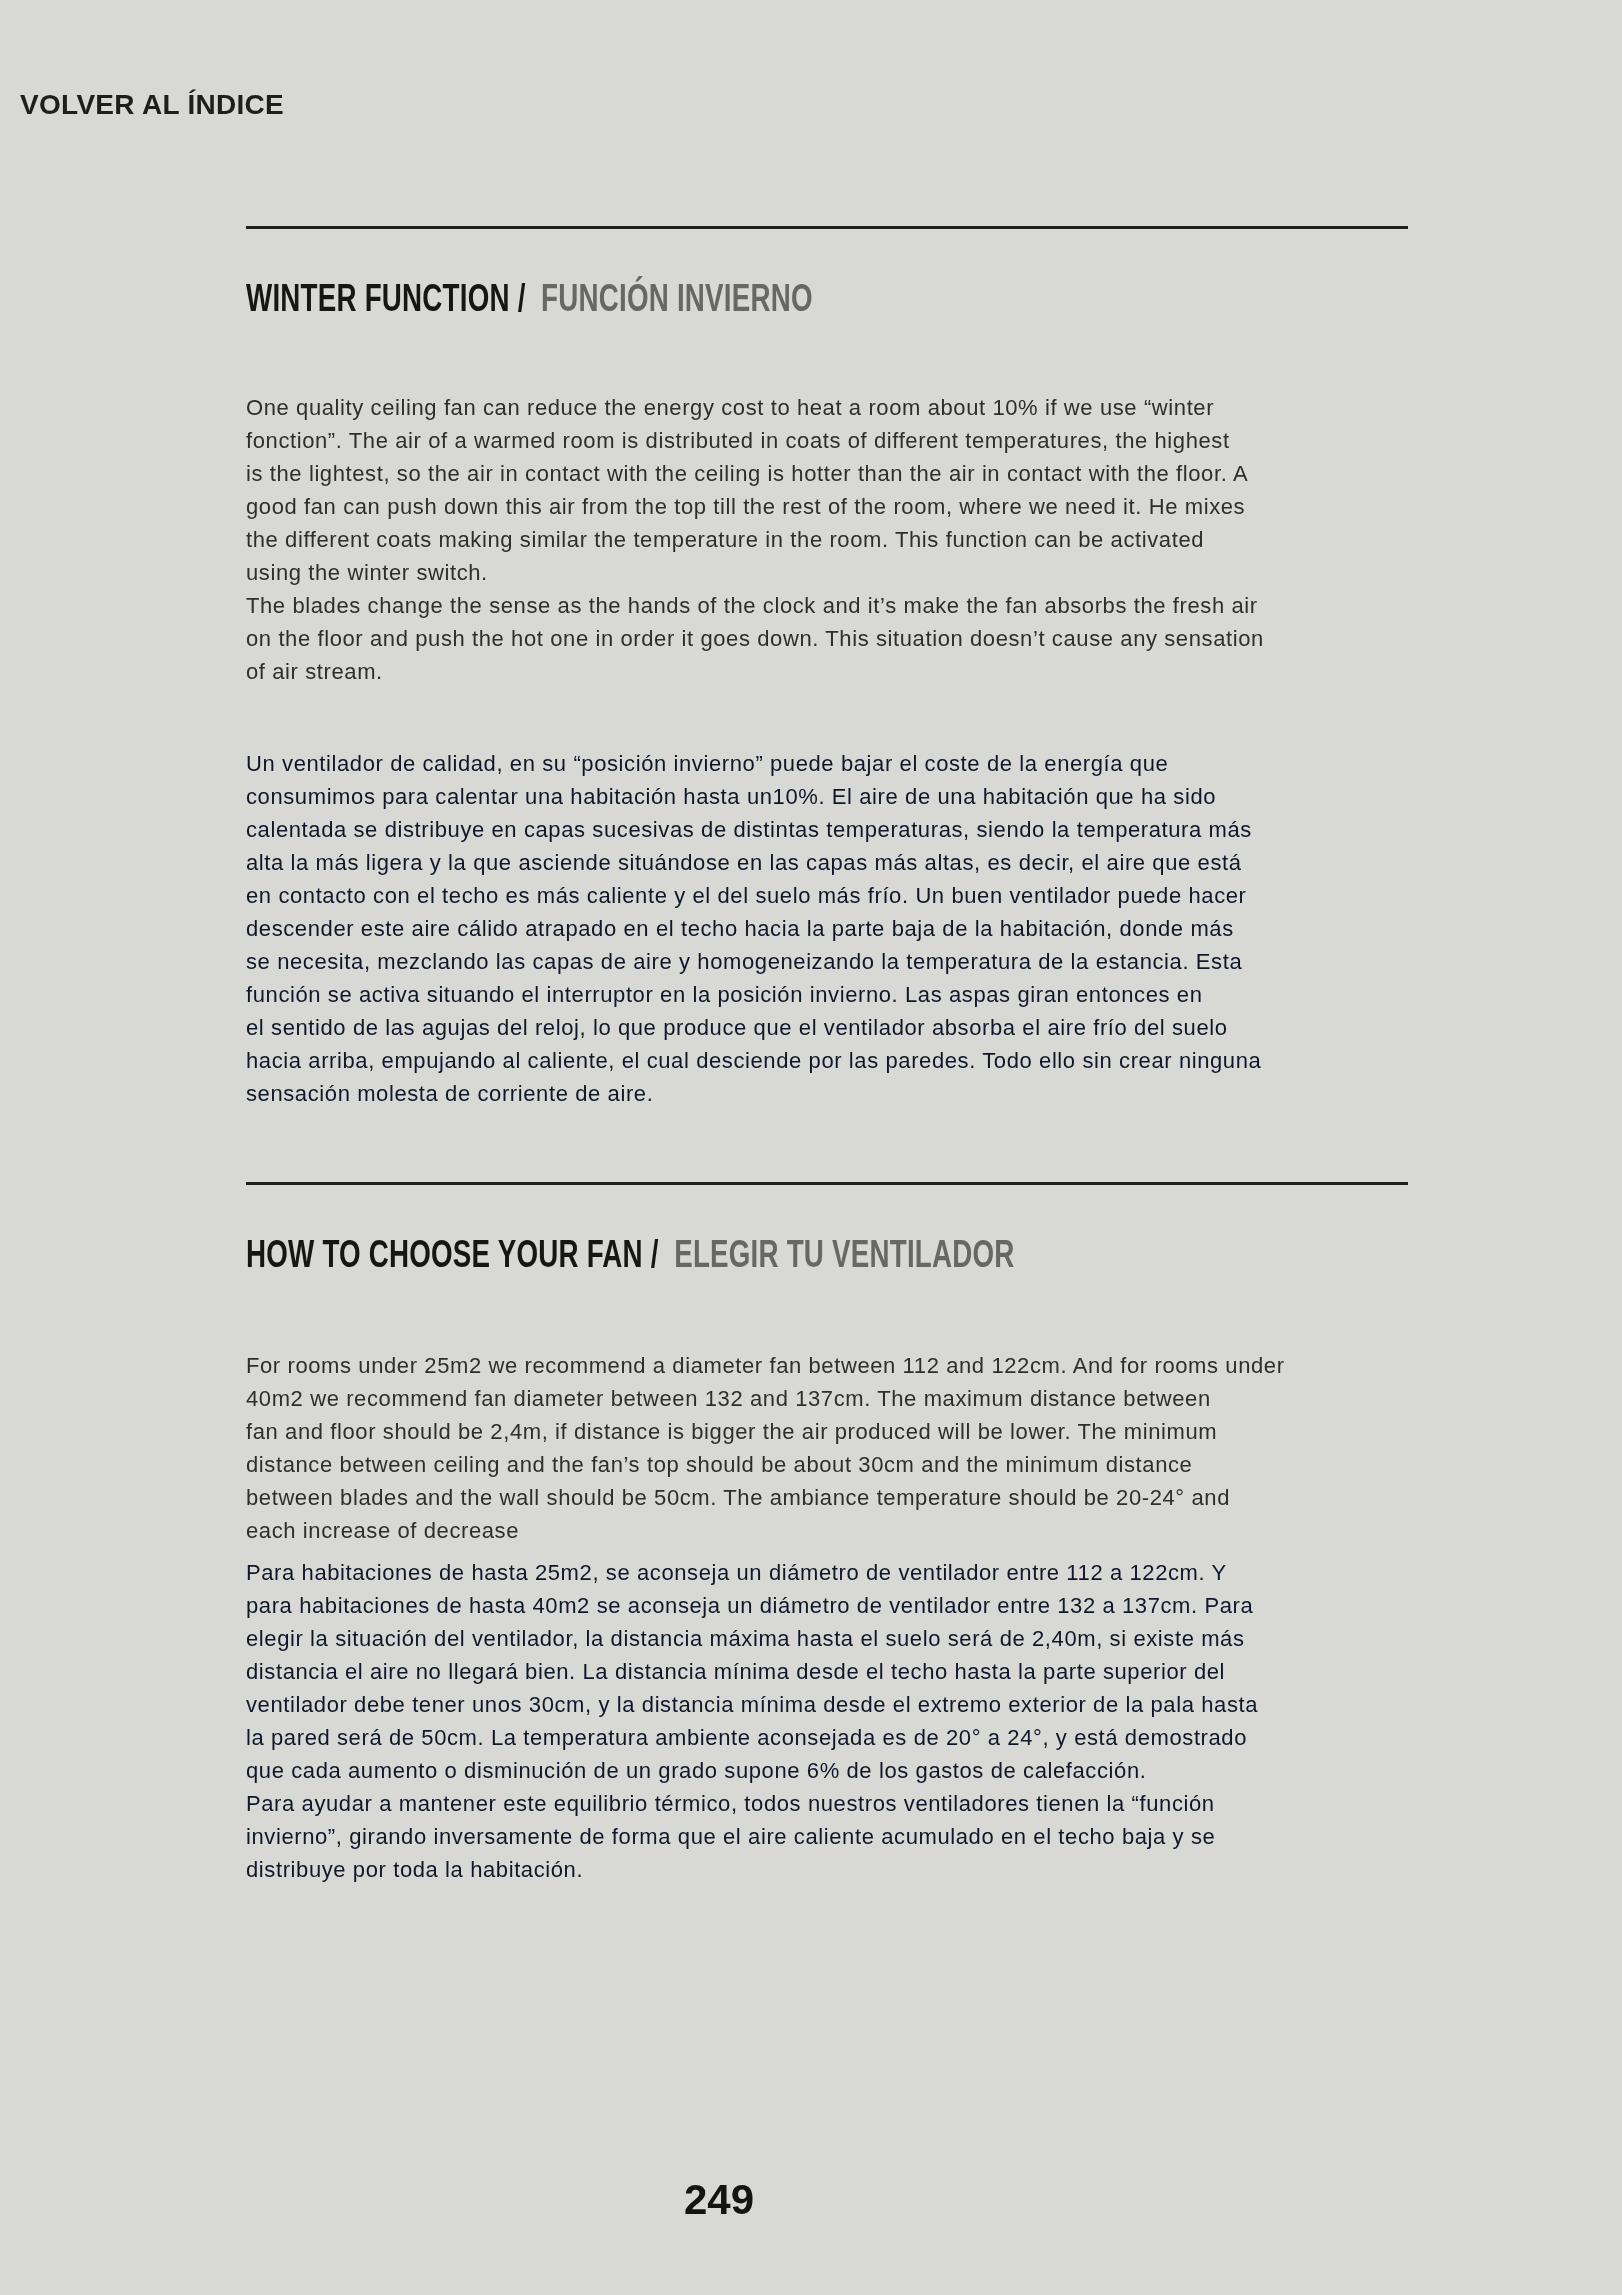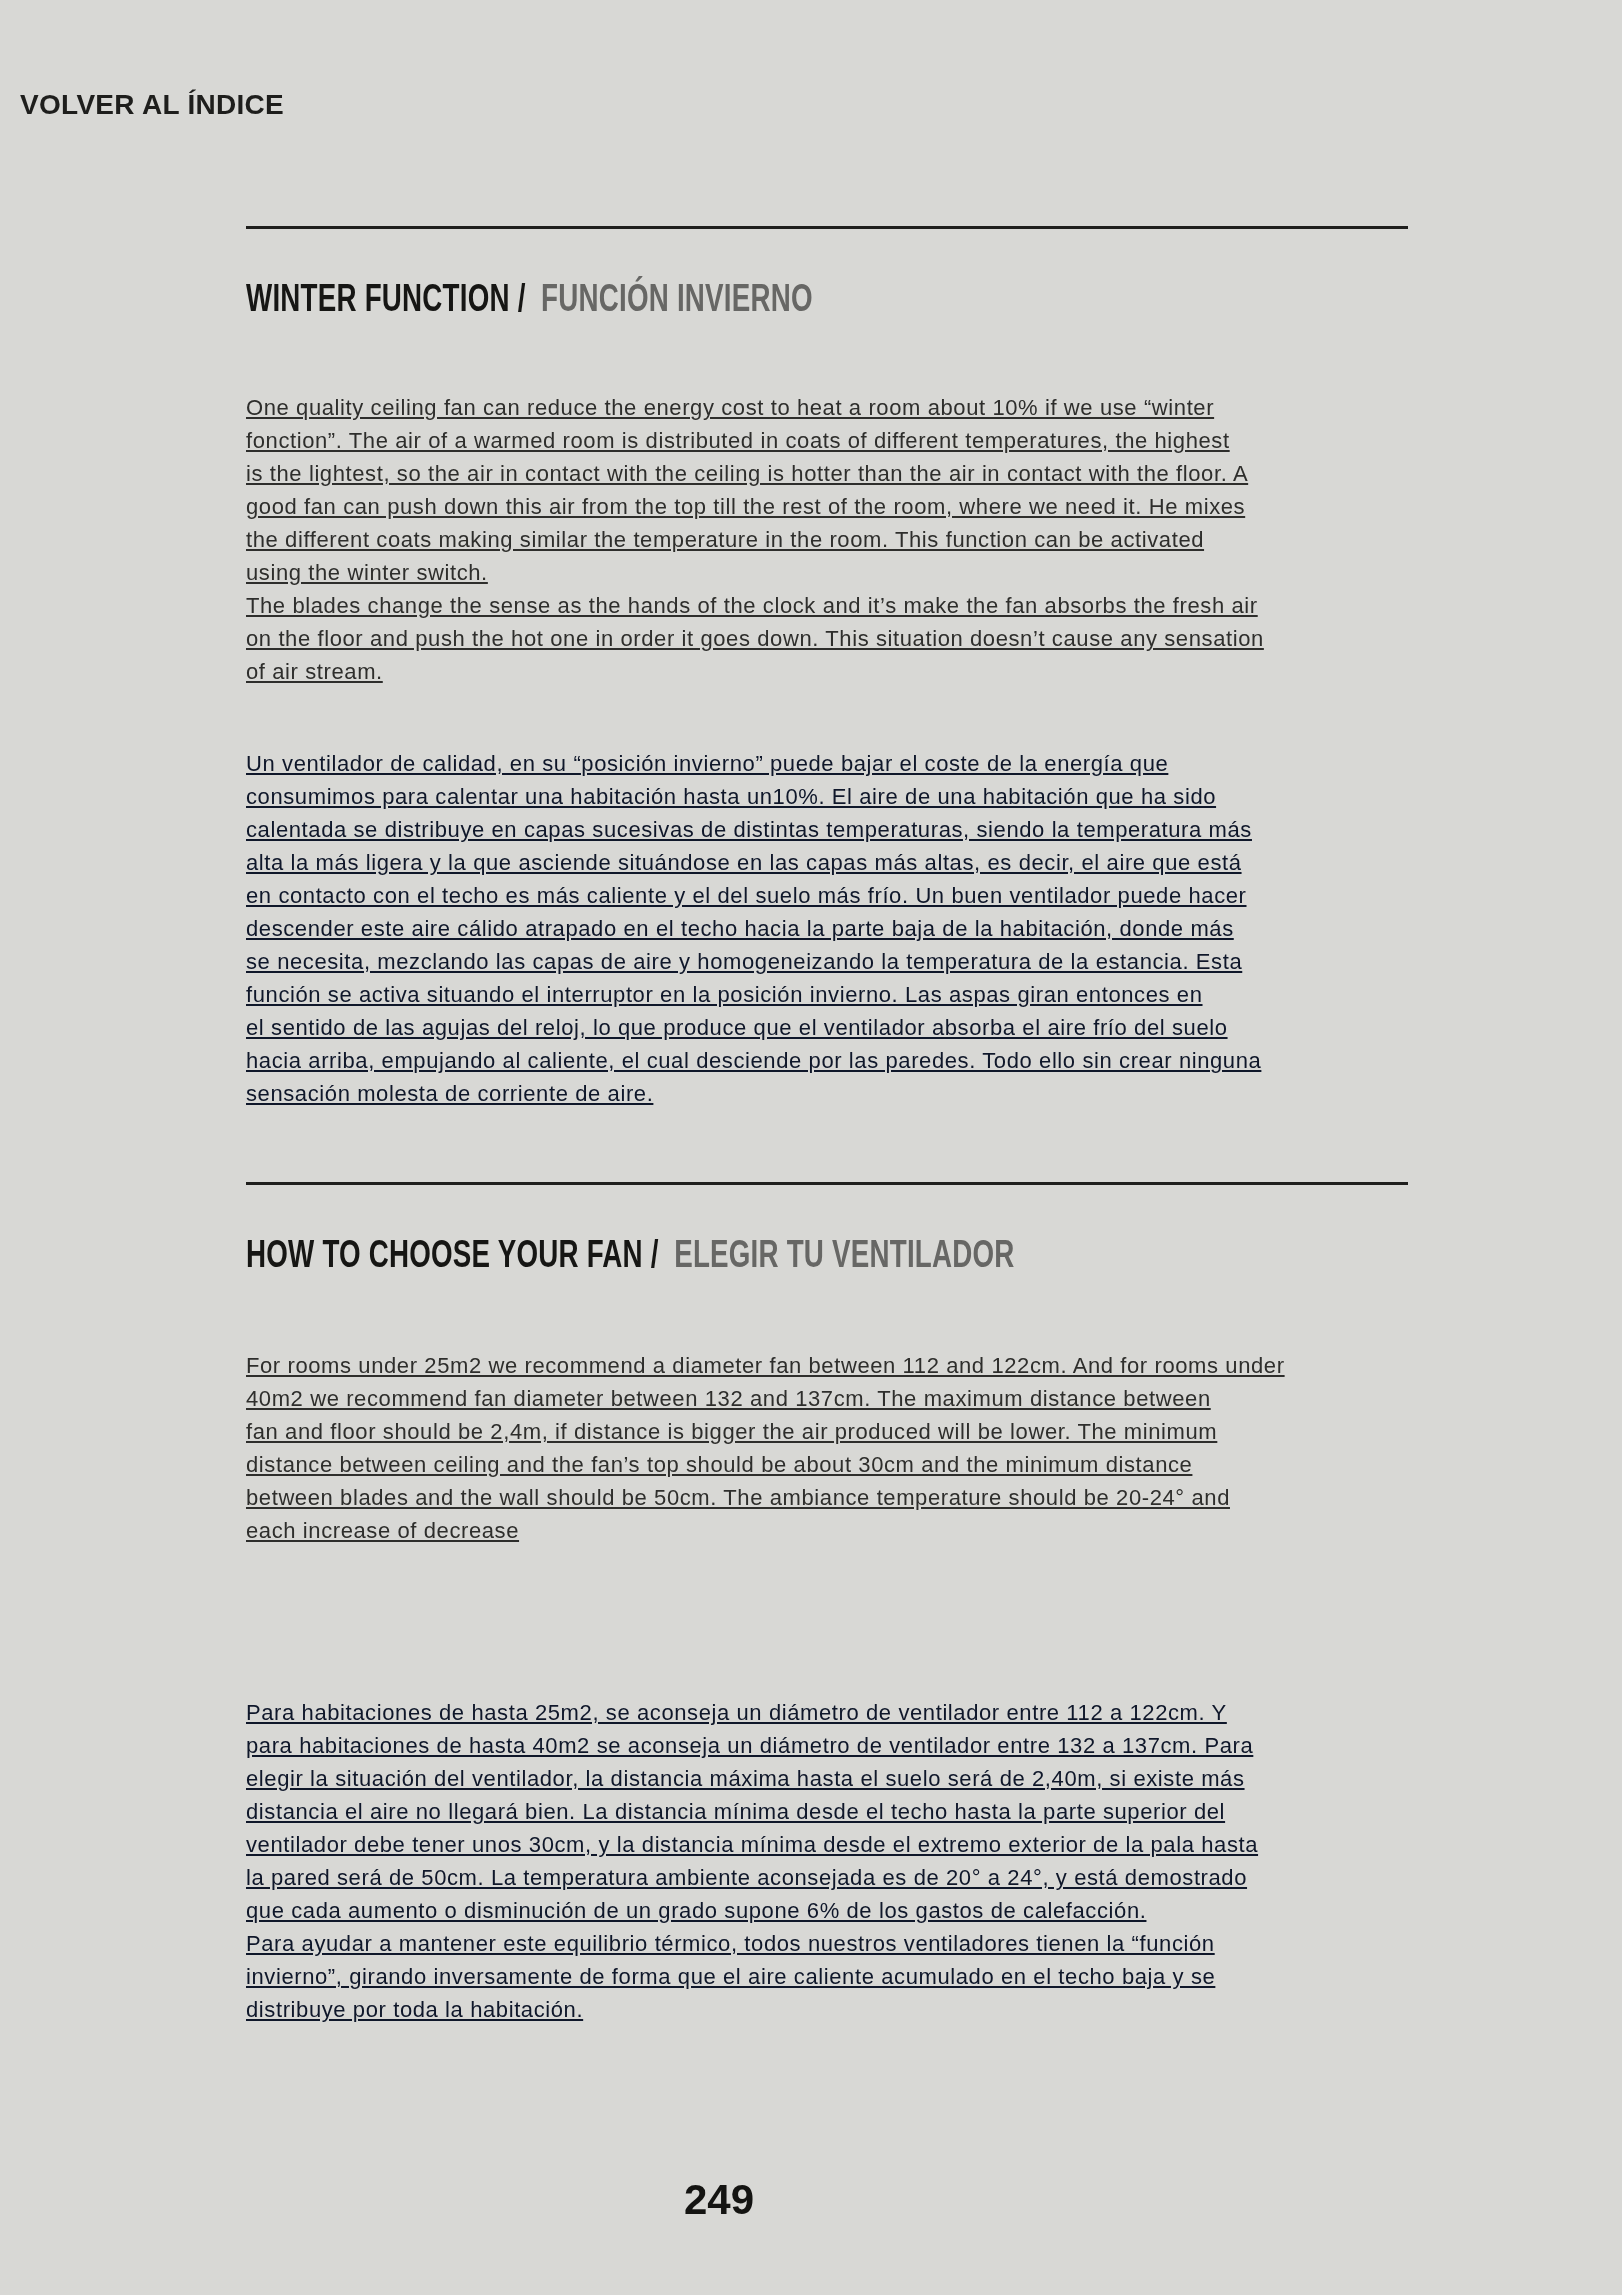--- a/index.html
+++ b/index.html
@@ -55,28 +55,27 @@
   .heading-es { color: #676765; margin-left: 10.4px; }
   .body-para {
     position: absolute;
     left: 246px;
     width: 1235px;
     margin: 0;
     font-size: 22px;
     line-height: 33px;
     letter-spacing: 0.6px;
     white-space: pre-line;
-    text-decoration: underline;
   }
   .para-en { color: #2e2e2c; }
   .para-es { color: #0f172a; }
   .para-en-1 { top: 391px; }
   .para-es-1 { top: 747px; }
   .para-en-2 { top: 1349px; }
-  .para-es-2 { top: 1696px; }
+  .para-es-2 { top: 1556px; }
   .page-number {
     position: absolute;
     left: 0;
     top: 2176px;
     width: 1438px;
     text-align: center;
     font-size: 42px;
     font-weight: 700;
     color: #141412;
   }

